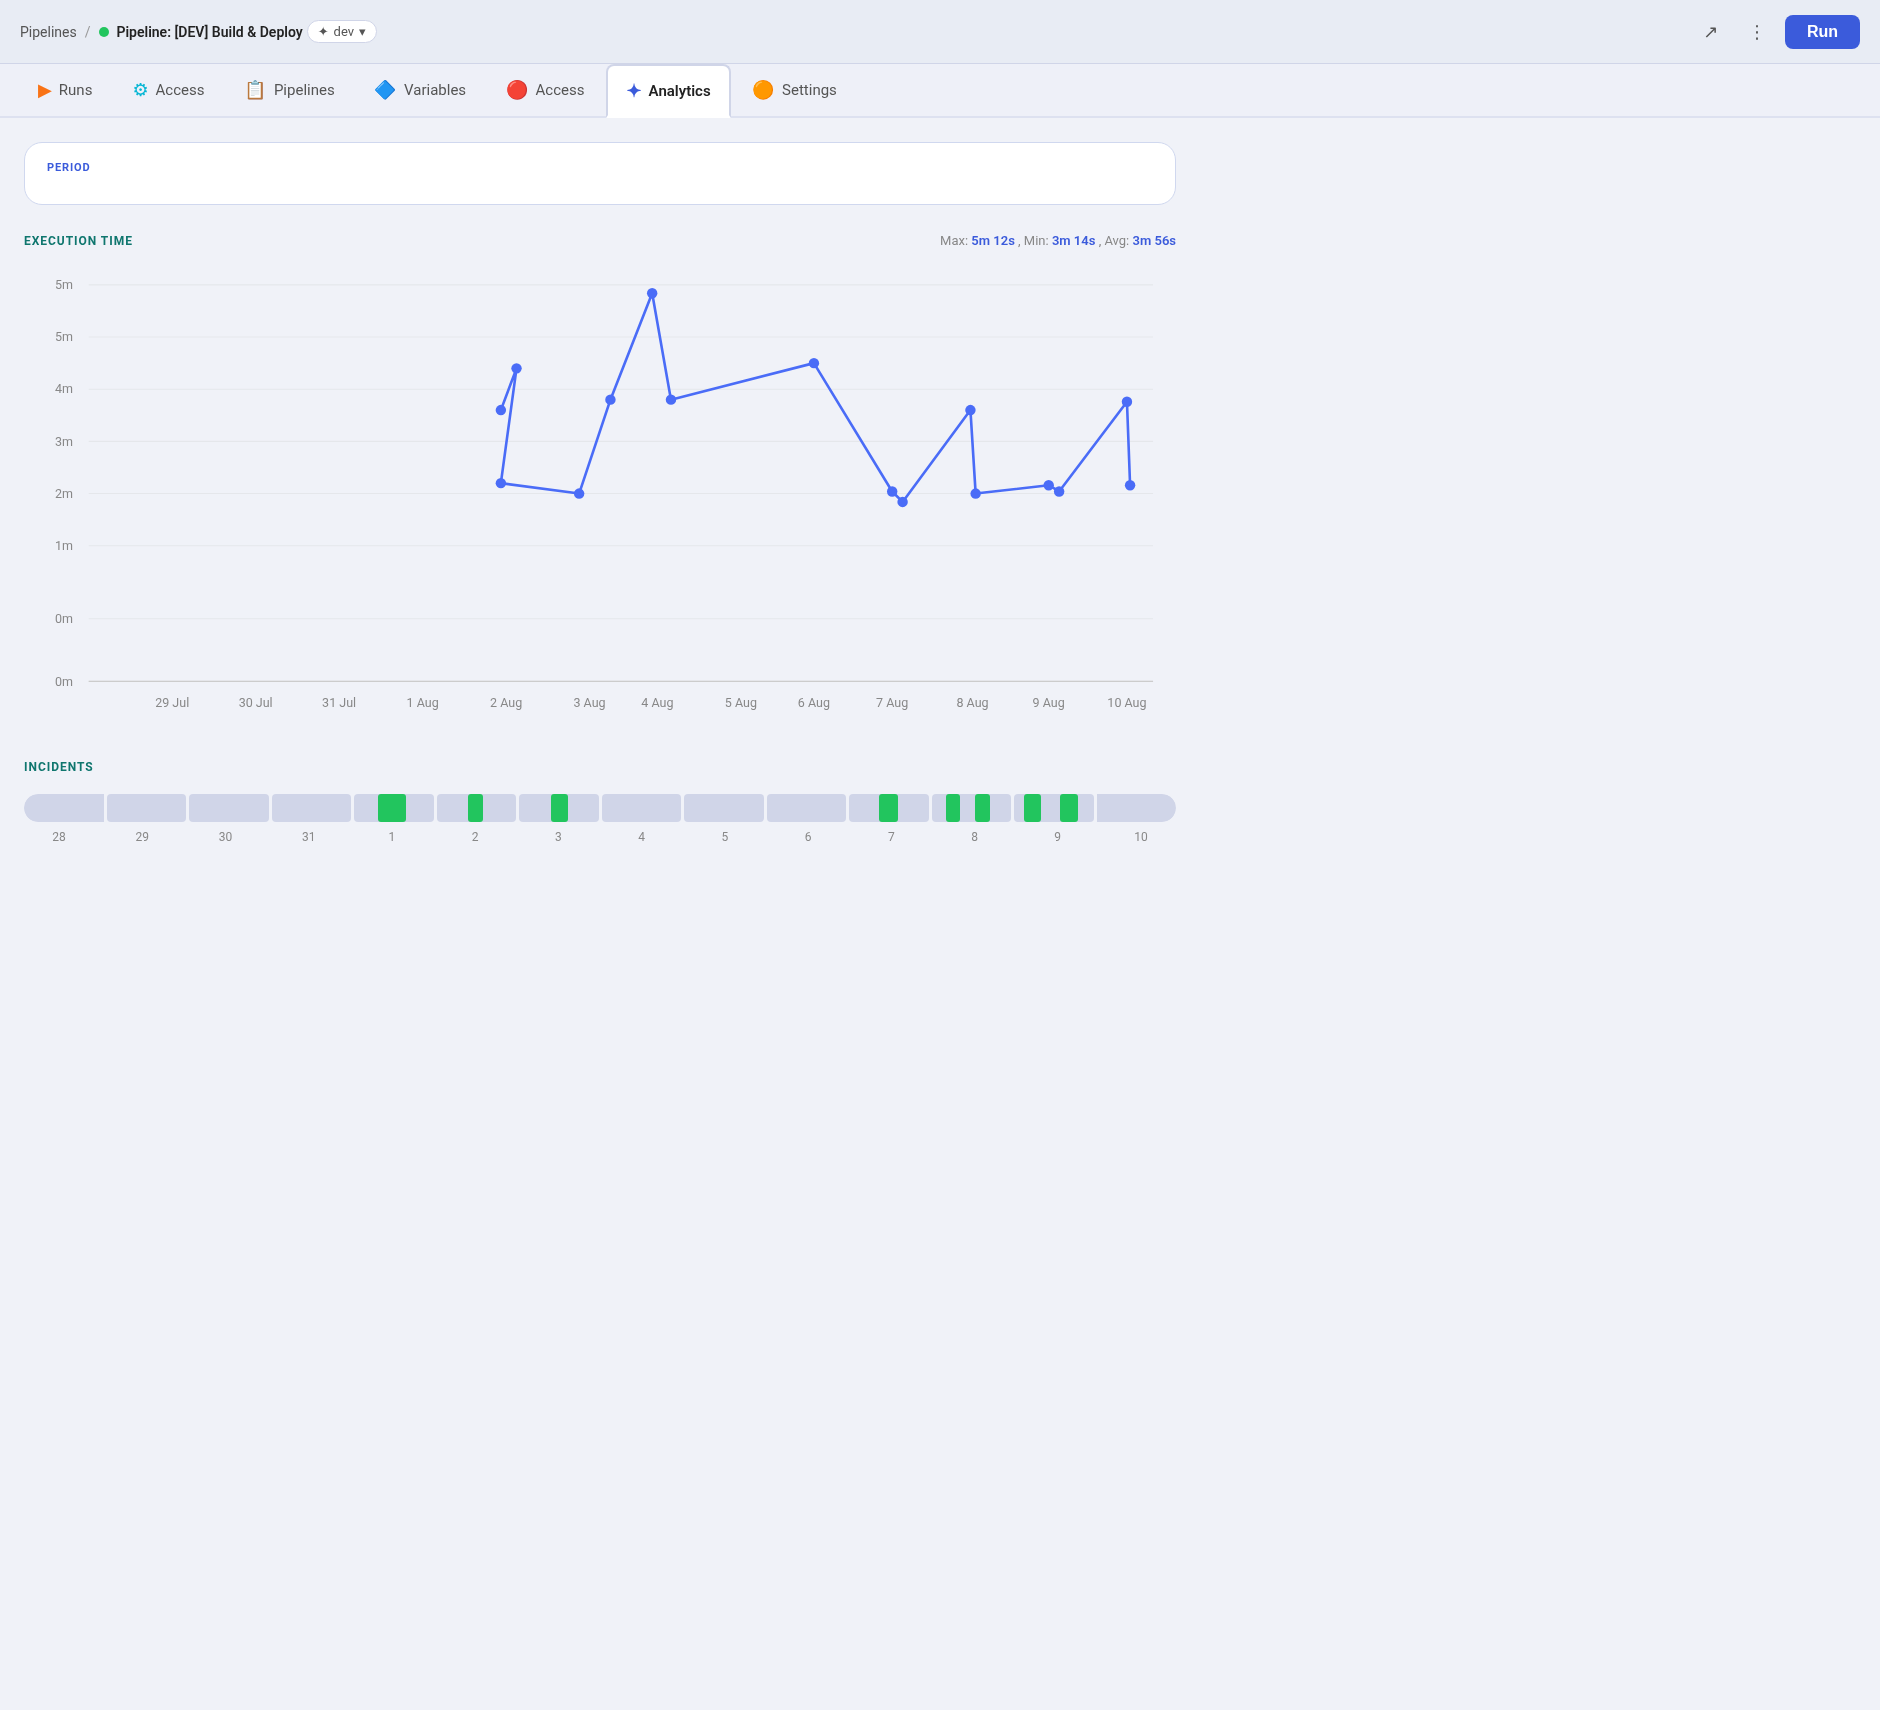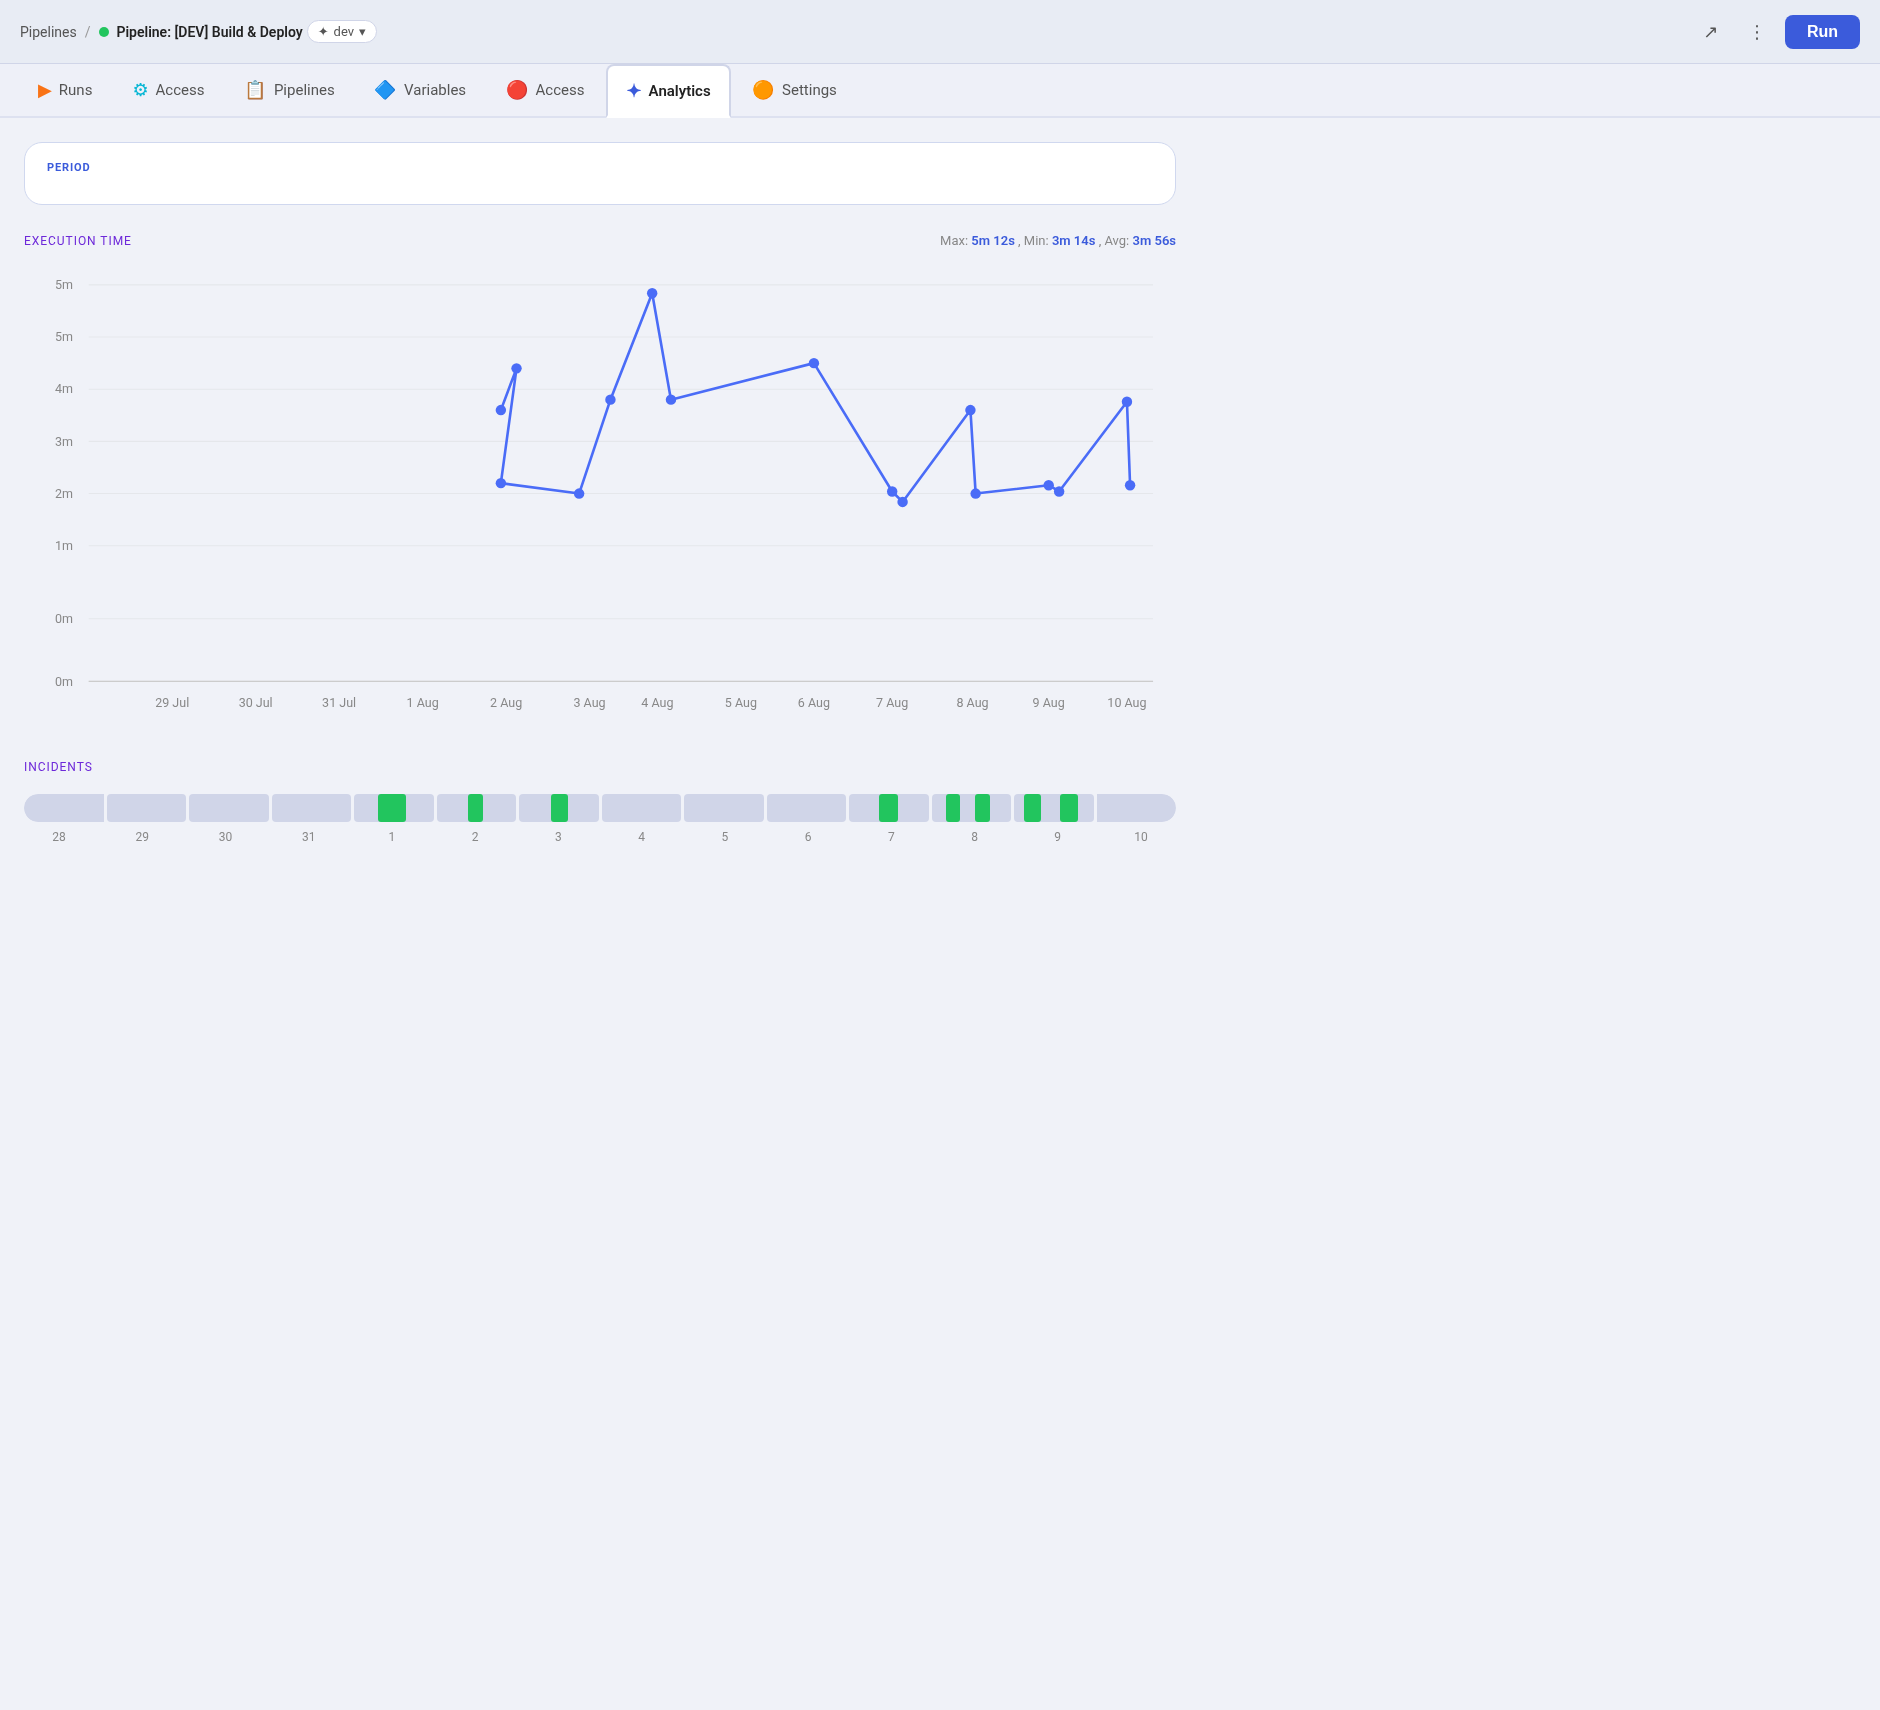--- a/index.html
+++ b/index.html
@@ -171,22 +171,22 @@
 
     
     .section-header {
       display: flex;
       align-items: center;
       justify-content: space-between;
       margin-bottom: 16px;
     }
     .section-title {
       font-size: 12px;
-      font-weight: 400;
-      color: #6d28d9;
+      font-weight: 700;
+      color: #0f766e;
       letter-spacing: 0.08em;
     }
     .section-stats {
       font-size: 13px;
       color: #888;
     }
     .section-stats strong {
       color: #3b5bdb;
       font-weight: 600;
     }

